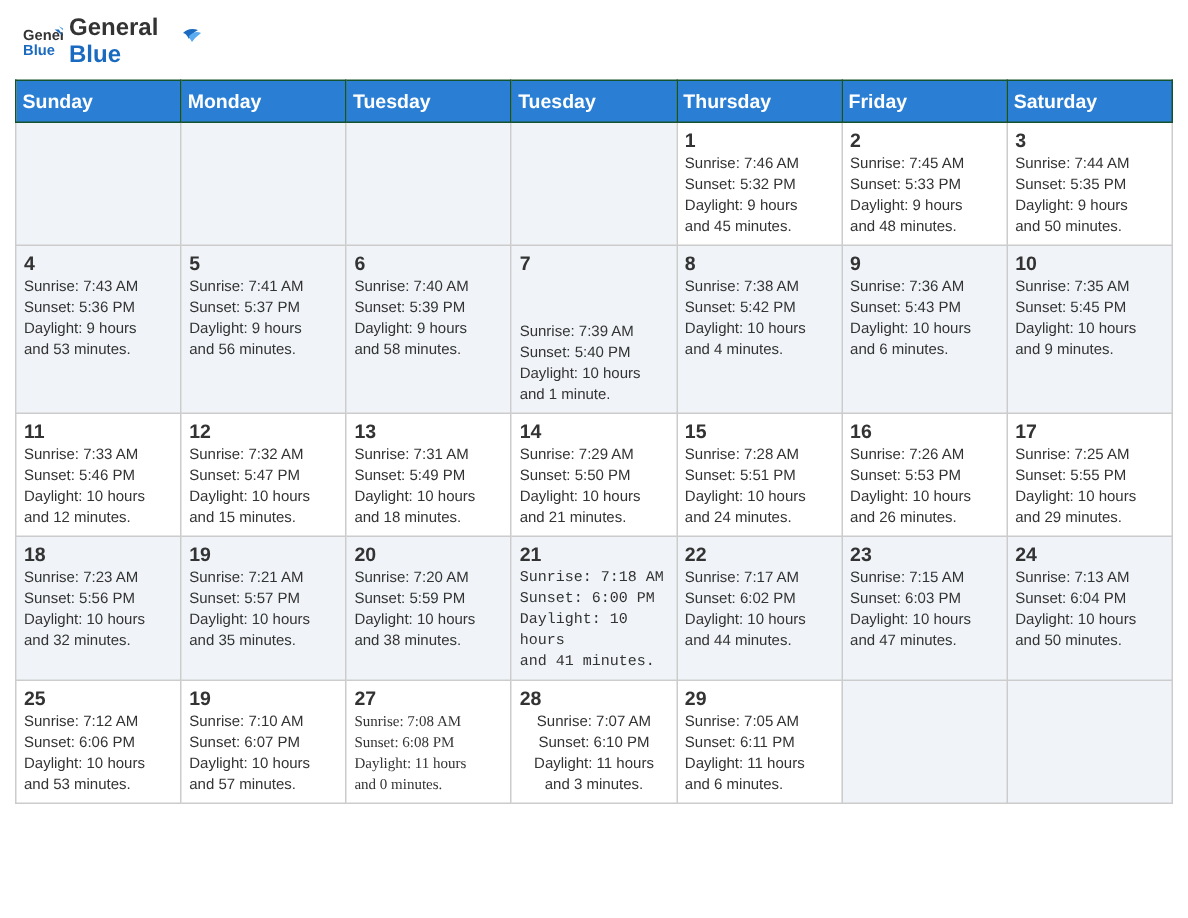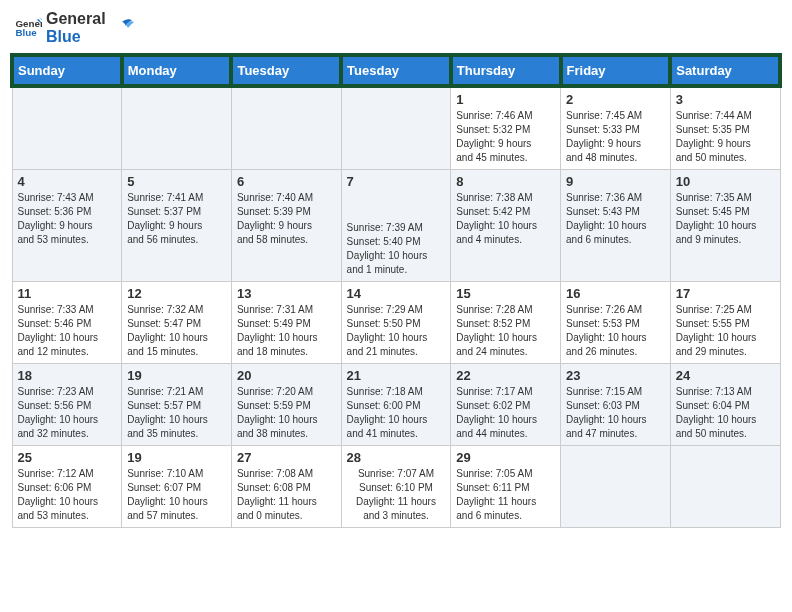--- a/index.html
+++ b/index.html
@@ -45,21 +45,21 @@
     }
     thead tr {
       background-color: #2a7fd4;
       color: white;
     }
     thead th {
       padding: 6px 4px;
       font-size: 13px;
       font-weight: bold;
       text-align: left;
-      border: 4px solid #14532d;
+      border: 1px solid #14532d;
     }
     tbody tr {
       vertical-align: top;
     }
     tbody td {
       border: 1px solid #ccc;
       padding: 4px 5px;
       font-size: 11px;
       color: #333;
       height: 80px;
@@ -231,21 +231,21 @@
         <td>
           <span class="day-number">14</span>
           <div class="day-info" style="white-space: pre-line;">Sunrise: 7:29 AM
 Sunset: 5:50 PM
 Daylight: 10 hours
 and 21 minutes.</div>
         </td>
         <td>
           <span class="day-number">15</span>
           <div class="day-info" style="white-space: pre-line;">Sunrise: 7:28 AM
-Sunset: 8:52 PM
+Sunset: 5:51 PM
 Daylight: 10 hours
 and 24 minutes.</div>
         </td>
         <td>
           <span class="day-number">16</span>
           <div class="day-info" style="white-space: pre-line;">Sunrise: 7:26 AM
 Sunset: 5:53 PM
 Daylight: 10 hours
 and 26 minutes.</div>
         </td>
@@ -274,21 +274,21 @@
         </td>
         <td>
           <span class="day-number">20</span>
           <div class="day-info" style="white-space: pre-line;">Sunrise: 7:20 AM
 Sunset: 5:59 PM
 Daylight: 10 hours
 and 38 minutes.</div>
         </td>
         <td>
           <span class="day-number">21</span>
-          <div class="day-info" style="white-space: pre-line;">Sunrise: 7:18 AM
+          <div class="day-info" style="white-space: pre-line; font-family: Liberation Mono, monospace;">Sunrise: 7:18 AM
 Sunset: 6:00 PM
 Daylight: 10 hours
 and 41 minutes.</div>
         </td>
         <td>
           <span class="day-number">22</span>
           <div class="day-info" style="white-space: pre-line;">Sunrise: 7:17 AM
 Sunset: 6:02 PM
 Daylight: 10 hours
 and 44 minutes.</div>
@@ -318,21 +318,21 @@
         </td>
         <td>
           <span class="day-number">19</span>
           <div class="day-info" style="white-space: pre-line;">Sunrise: 7:10 AM
 Sunset: 6:07 PM
 Daylight: 10 hours
 and 57 minutes.</div>
         </td>
         <td>
           <span class="day-number">27</span>
-          <div class="day-info" style="white-space: pre-line;">Sunrise: 7:08 AM
+          <div class="day-info" style="white-space: pre-line; font-family: Liberation Serif, serif;">Sunrise: 7:08 AM
 Sunset: 6:08 PM
 Daylight: 11 hours
 and 0 minutes.</div>
         </td>
         <td>
           <span class="day-number">28</span>
           <div class="day-info" style="white-space: pre-line; text-align: center;">Sunrise: 7:07 AM
 Sunset: 6:10 PM
 Daylight: 11 hours
 and 3 minutes.</div>

